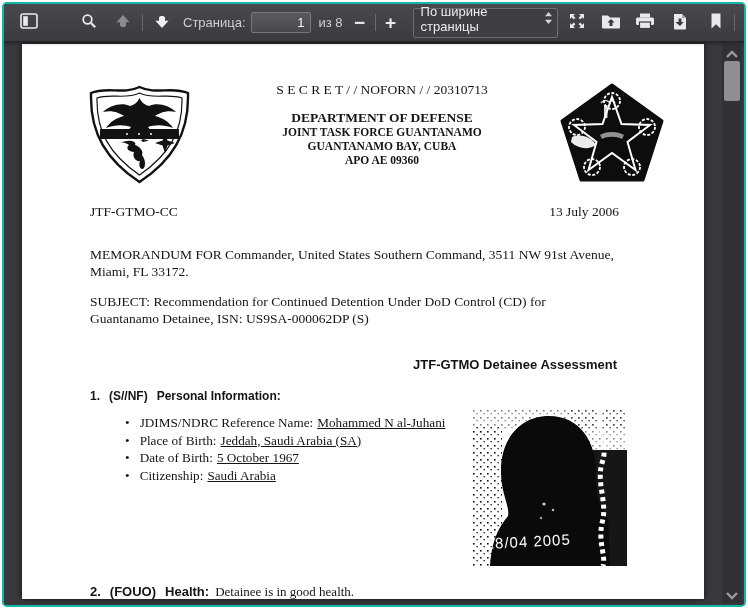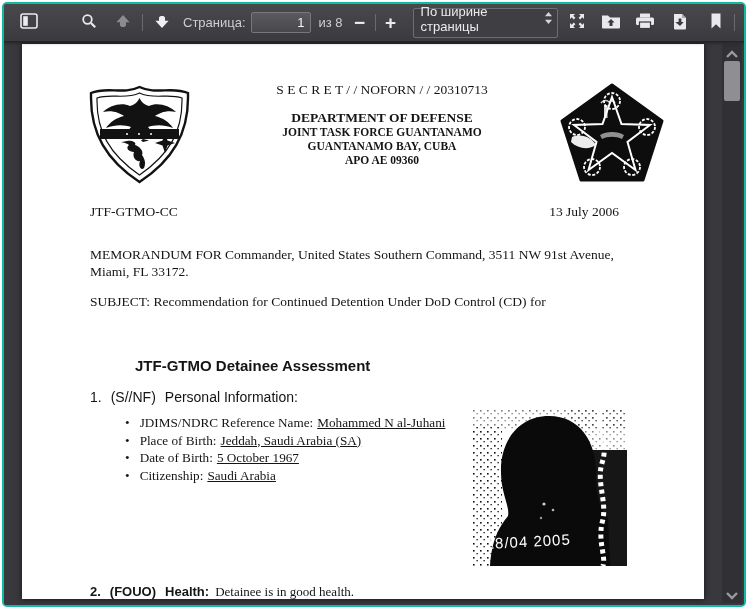--- a/index.html
+++ b/index.html
@@ -52,23 +52,23 @@
   .scroll-thumb{position:absolute;left:2px;top:17px;width:16px;height:40px;background:#8f8f93;border-radius:2px;}
   
   .abs{position:absolute;}
   .doc-banner{left:170px;top:38px;width:380px;text-align:center;font-weight:normal;font-size:13.5px;}
   .doc-agency{left:170px;top:66px;width:380px;text-align:center;font-weight:bold;}
   .ag1{font-size:13.5px;line-height:15px;}
   .ag2{font-size:11.5px;line-height:14px;}
   .office-row{left:68px;top:160px;right:85px;display:flex;justify-content:space-between;font-size:13.5px;}
   .memo{left:68px;top:203px;width:600px;font-size:13.5px;line-height:16.5px;}
   .subject{left:68px;top:250px;width:600px;font-size:13.5px;line-height:16.5px;}
-  .doc-title{left:113px;top:313px;width:482px;text-align:left;
-    font-family:"Liberation Sans",sans-serif;font-weight:bold;font-size:15px;}
-  .sec-head{left:68px;top:345px;font-family:"Liberation Sans",sans-serif;font-weight:normal;font-size:14px;}
+  .doc-title{left:113px;top:313px;width:482px;text-align:right;
+    font-family:"Liberation Sans",sans-serif;font-weight:bold;font-size:13px;}
+  .sec-head{left:68px;top:345px;font-family:"Liberation Sans",sans-serif;font-weight:bold;font-size:12px;}
   .sec-head .gap{margin-right:9px;}
   .bullets{left:103px;top:370px;width:350px;font-size:13.2px;line-height:17.5px;}
   .bullet .dot{margin-right:10px;}
   .bullet .val{text-decoration:underline;margin-left:4px;}
   .sec2{left:68px;top:540px;font-size:13px;}
   .sec2 .sans{font-family:"Liberation Sans",sans-serif;font-weight:bold;}
   .sec2 .gap{margin-right:9px;}
   .sec2 .body-text{margin-left:6px;font-family:"Liberation Serif","DejaVu Serif",serif;}
   .photo{left:450px;top:364px;width:155px;height:158px;}
   .seal-left{left:65px;top:37px;}
@@ -237,20 +237,21 @@
         <span>13 July 2006</span>
       </div>
 
       <div class="abs memo">
         <div>MEMORANDUM FOR Commander, United States Southern Command, 3511 NW 91st Avenue,</div>
         <div>Miami, FL 33172.</div>
       </div>
 
       <div class="abs subject">
         <div>SUBJECT:  Recommendation for Continued Detention Under DoD Control (CD) for</div>
+        <div>Guantanamo Detainee, ISN: US9SA-000062DP (S)</div>
       </div>
 
       <div class="abs doc-title">JTF-GTMO Detainee Assessment</div>
 
       <div class="abs sec-head">
         <span class="gap">1.</span><span class="gap">(S//NF)</span><span>Personal Information:</span>
       </div>
 
       <div class="abs bullets">
         <div class="bullet">

